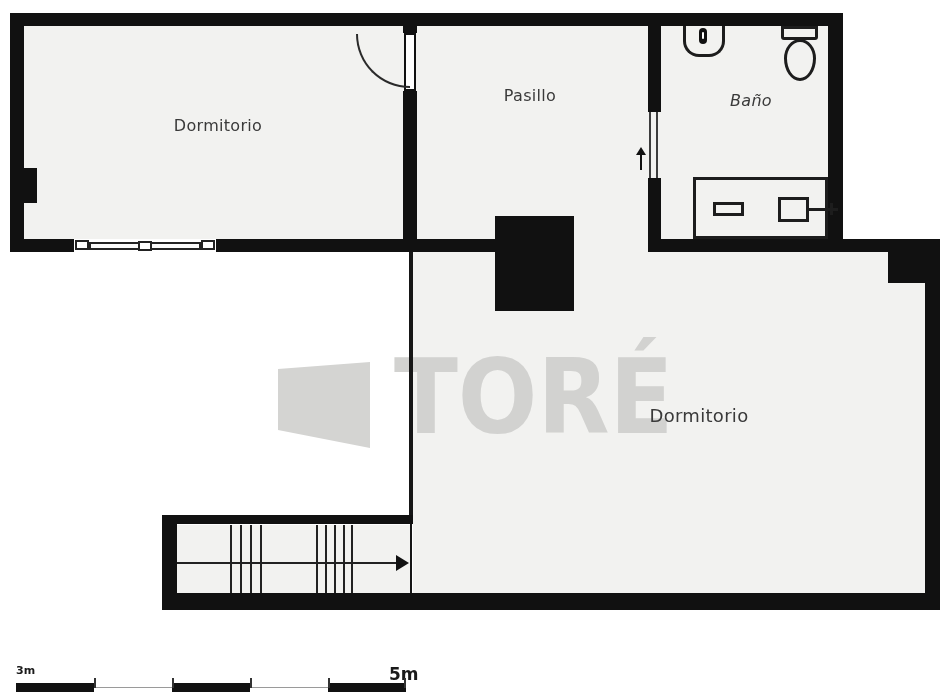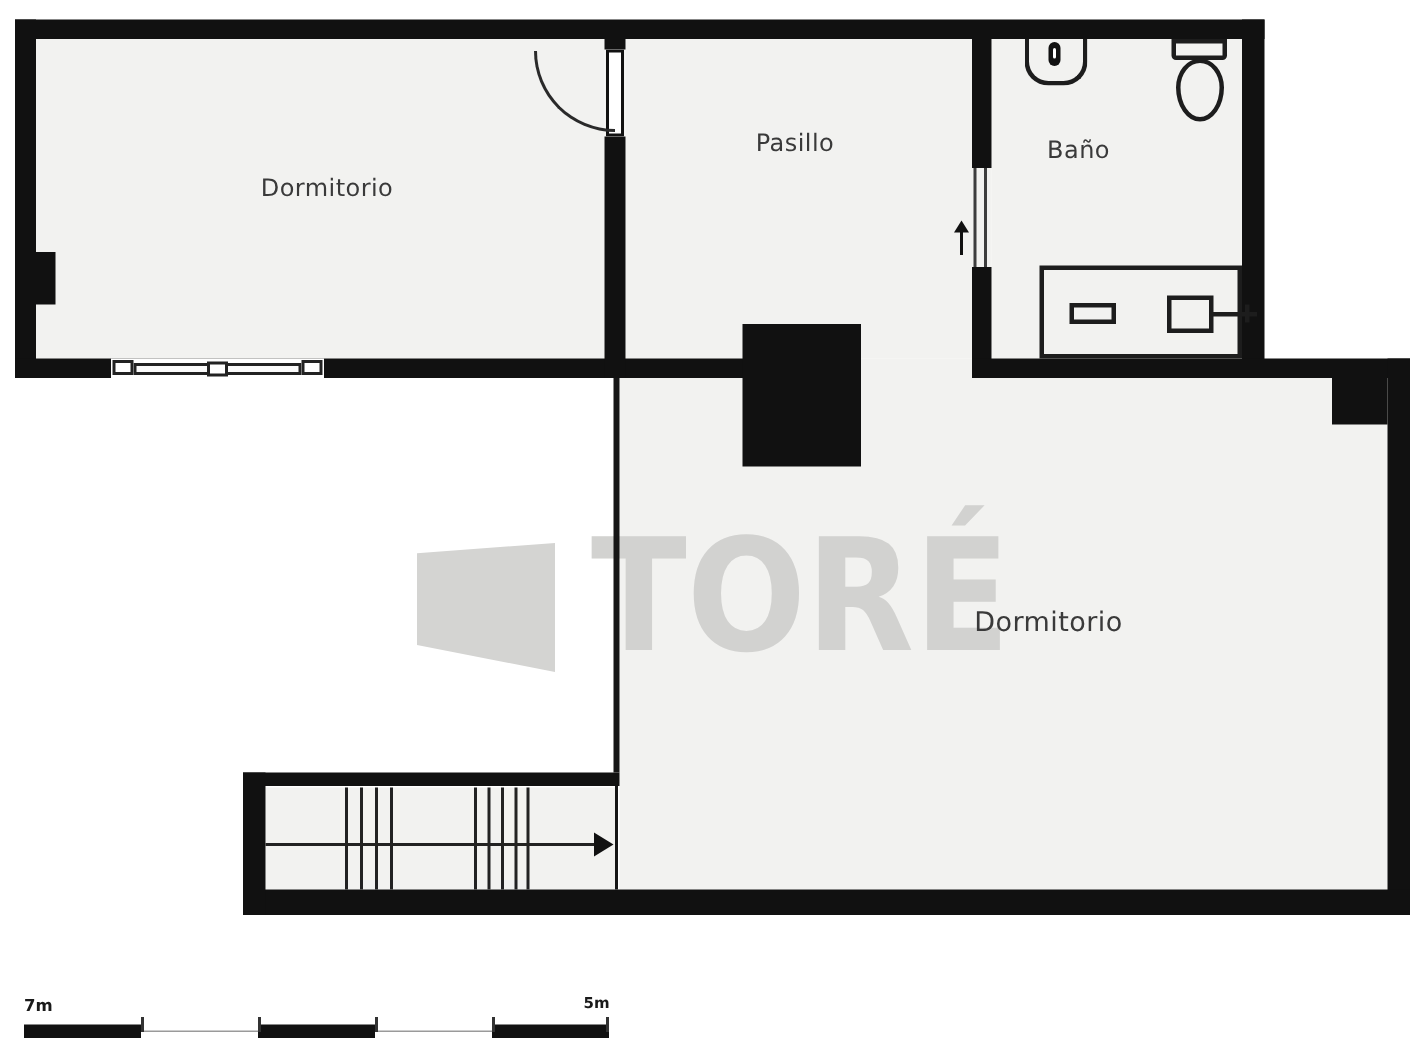--- a/index.html
+++ b/index.html
@@ -91,25 +91,25 @@
   <div class="stepline" style="left:316px;"></div>
   <div class="stepline" style="left:325px;"></div>
   <div class="stepline" style="left:334px;"></div>
   <div class="stepline" style="left:343px;"></div>
   <div class="stepline" style="left:351px;"></div>
   <div style="position:absolute;left:177px;top:562px;width:221px;height:2px;background:#222;"></div>
   <div style="position:absolute;left:396px;top:555px;width:0;height:0;border-top:8px solid transparent;border-bottom:8px solid transparent;border-left:13px solid #111;"></div>
 
   <div class="room-label" style="left:218px;top:125px;">Dormitorio</div>
   <div class="room-label" style="left:530px;top:95px;">Pasillo</div>
-  <div class="room-label" style="left:719px;top:100px;">Baño</div>
+  <div class="room-label" style="left:751px;top:100px;font-style:italic;">Baño</div>
   <div class="room-label" style="left:699px;top:415px;font-size:18px;">Dormitorio</div>
 
-  <div style="position:absolute;left:16px;top:664px;font-size:11px;font-weight:bold;color:#1a1a1a;">7m</div>
-  <div style="position:absolute;left:389px;top:664px;font-size:10px;font-weight:bold;color:#1a1a1a;">5m</div>
+  <div style="position:absolute;left:16px;top:664px;font-size:11px;font-weight:bold;color:#1a1a1a;">3m</div>
+  <div style="position:absolute;left:389px;top:664px;font-size:17px;font-weight:bold;color:#1a1a1a;">5m</div>
   <div style="position:absolute;left:16px;top:687px;width:390px;height:1px;background:#9a9a9a;"></div>
   <div class="scaleseg" style="left:16px;"></div>
   <div class="scaleseg" style="left:172px;"></div>
   <div class="scaleseg" style="left:328px;"></div>
   <div class="tick" style="left:94px;"></div>
   <div class="tick" style="left:172px;"></div>
   <div class="tick" style="left:250px;"></div>
   <div class="tick" style="left:328px;"></div>
   <div class="tick" style="left:404px;"></div>
 

